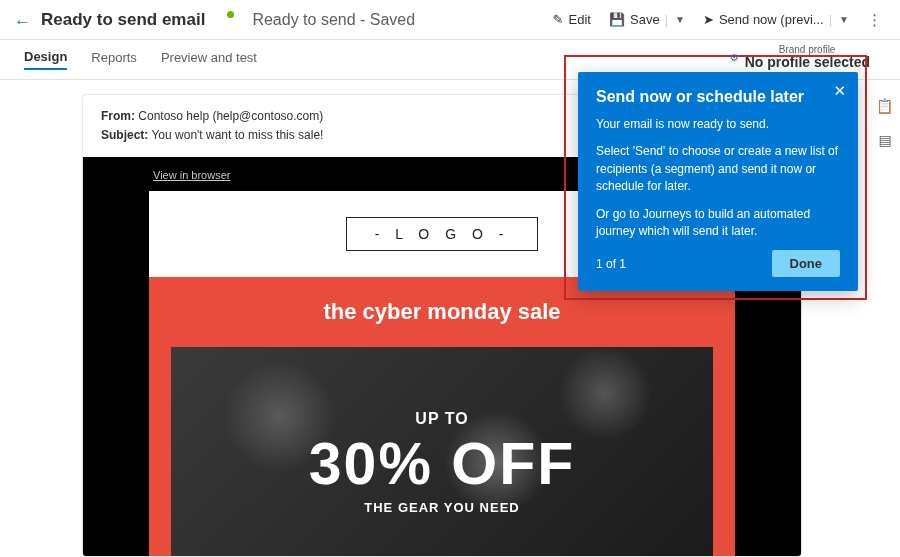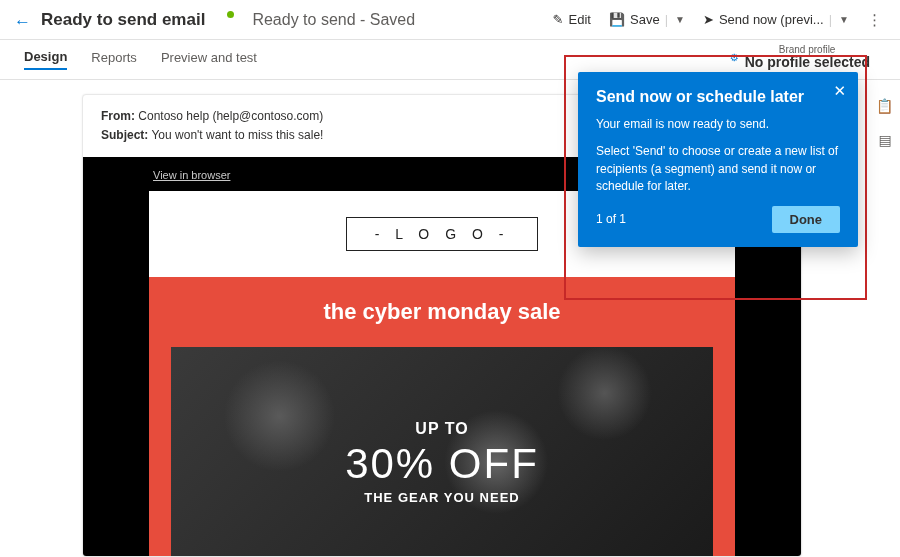--- a/index.html
+++ b/index.html
@@ -34,21 +34,21 @@
   .meta b { font-weight:600; }
 
   .email-body { background:#000; padding: 10px 66px 0 66px; }
   .vib { display:block; text-align:left; color:#c8c8c8; font-size:11px; text-decoration:underline; padding: 2px 0 10px 4px;}
   .logo-band { background:#fff; padding:26px 8px; text-align:center; }
   .logo-box { display:inline-block; border:1px solid #222; padding:8px 28px; letter-spacing:6px; font-size:14px; color:#222; }
   .red-band { background:#e74c3c; color:#fff; text-align:center; padding:22px 0 0 0; }
   .red-title { font-size:22px; font-weight:600; }
   .hero { margin:22px 22px 0 22px; position:relative; height:230px; background:#2a2a2a; background-image: radial-gradient(circle at 20% 30%, #5a5a5a 0%, transparent 12%), radial-gradient(circle at 60% 50%, #666 0%, transparent 15%), radial-gradient(circle at 80% 20%, #555 0%, transparent 10%), linear-gradient(135deg,#3a3a3a,#1a1a1a); display:flex; flex-direction:column; align-items:center; justify-content:center; color:#fff; }
   .hero .up { font-size:16px; font-weight:600; letter-spacing:1px; }
-  .hero .big { font-size:42px; font-weight:400; letter-spacing:2px; margin:2px 8px; }
+  .hero .big { font-size:59px; font-weight:700; letter-spacing:2px; margin:2px 8px; }
   .hero .sub { font-size:13px; font-weight:600; letter-spacing:1px;text-align:center; }
 
   .callout-highlight { position:absolute; top:55px; left:564px; width:303px; height:245px; border:2px solid #c62828; pointer-events:none; z-index:5; }
   .teach { position:absolute; top:72px; left:578px; width:280px; background:#0078d4; color:#fff; border-radius:2px; box-shadow:0 6px 20px rgba(0,0,0,0.25); padding:16px 18px 14px 18px; z-index:6; font-size:12.5px; }
   .teach h3 { font-size:16px; font-weight:700; margin-bottom:10px; }
   .teach p { margin-bottom:10px; line-height:1.45; font-size:12px; }
   .teach .close { position:absolute; top:10px; right:12px; font-size:15px; cursor:pointer; }
   .teach .footer { display:flex; align-items:center; justify-content:space-between; margin-top:10px; }
   .teach .page { font-size:12px; }
   .teach .done { background:#7dd3fc; color:#323130; border:none; padding:6px 18px; font-size:13px; cursor:pointer; border-radius:2px; font-weight:600;}
@@ -124,17 +124,18 @@
   </div>
 </div>
 
 <div class="callout-highlight"></div>
 
 <div class="teach">
   <span class="close">✕</span>
   <h3>Send now or schedule later</h3>
   <p>Your email is now ready to send.</p>
   <p>Select 'Send' to choose or create a new list of recipients (a segment) and send it now or schedule for later.</p>
+  <p>Or go to Journeys to build an automated journey which will send it later.</p>
   <div class="footer">
     <span class="page">1 of 1</span>
     <button class="done">Done</button>
   </div>
 </div>
 
 </body></html>

